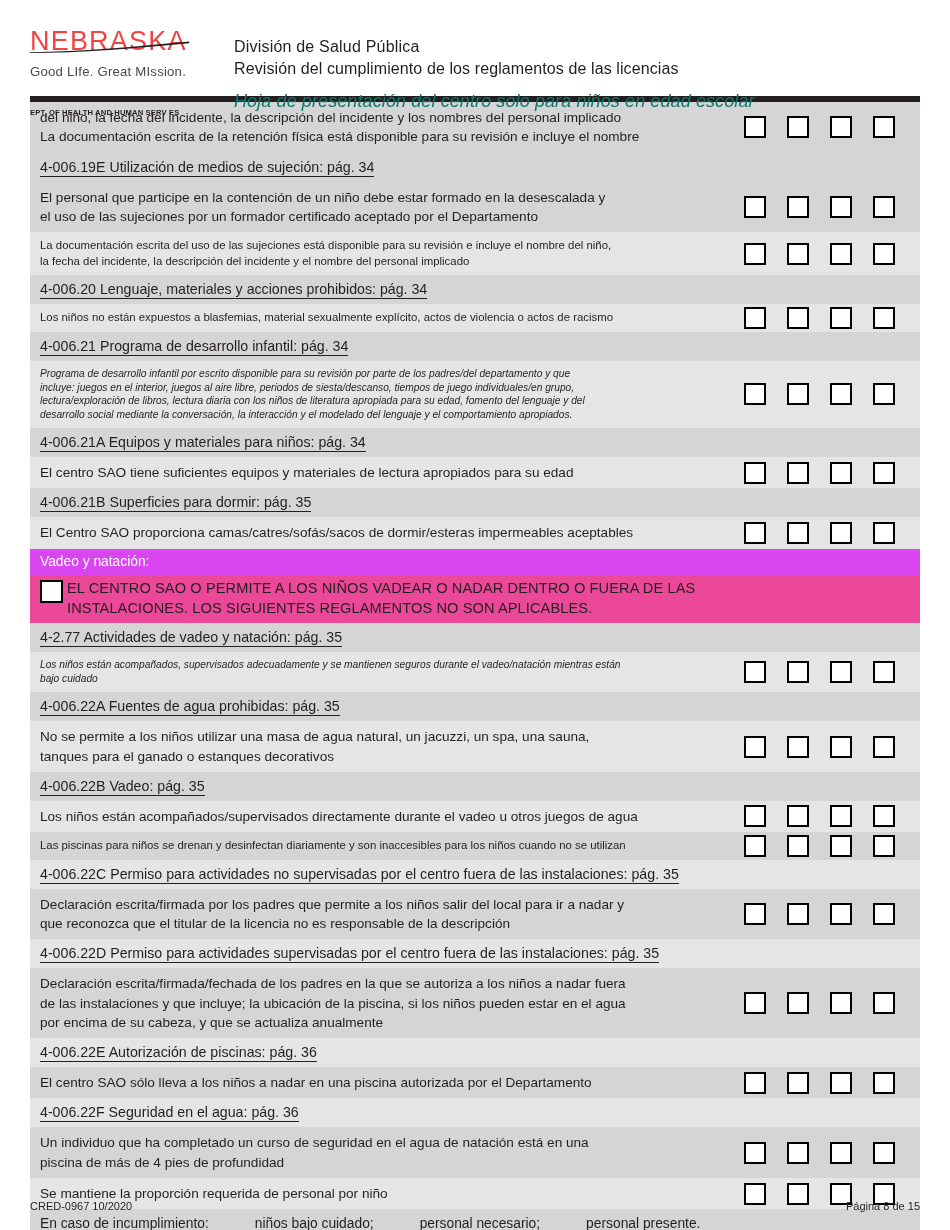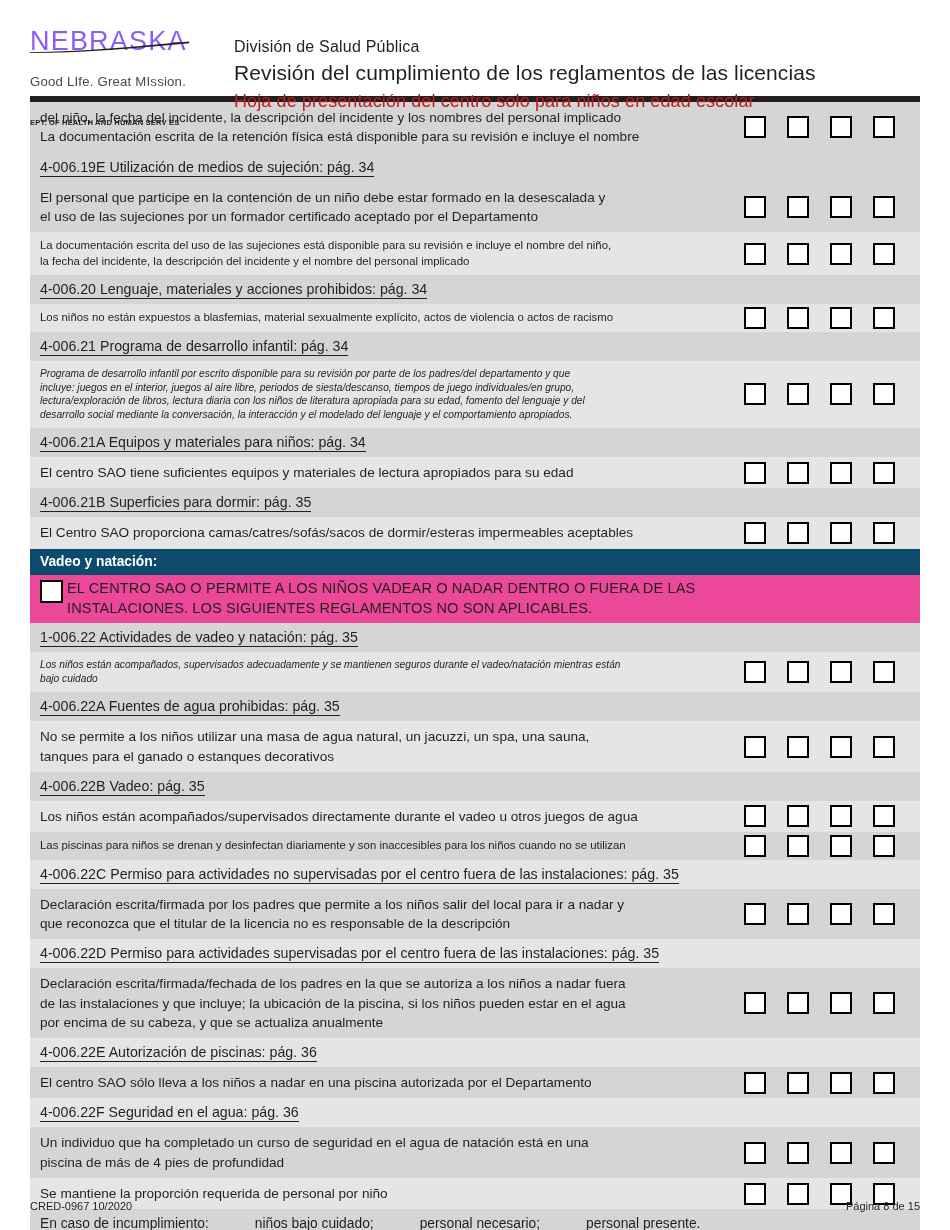--- a/index.html
+++ b/index.html
@@ -28,38 +28,38 @@
   .logo-block {
     width: 178px;
     flex: 0 0 178px;
     padding-top: 2px;
   }
   .logo-word {
     position: relative;
     font-family: "Liberation Sans", sans-serif;
     font-size: 27px;
     letter-spacing: 1.2px;
-    color: #8b5cf6;
+    color: #ef4444;
     line-height: 1;
     white-space: nowrap;
     padding-bottom: 2px;
   }
   .logo-word .swoosh {
     position: absolute;
     left: -2px; right: -10px;
     top: 13px;
     height: 12px;
     pointer-events: none;
   }
   .logo-tag {
     font-family: "Liberation Sans", sans-serif;
     font-size: 13.2px;
     color: #4a4a4a;
     letter-spacing: 0.2px;
-    margin-top: 17px;
+    margin-top: 7px;
     white-space: nowrap;
   }
   .logo-dept {
     font-family: "Liberation Sans", sans-serif;
     font-size: 7.6px;
     font-weight: bold;
     color: #231f20;
     letter-spacing: 0.15px;
     margin-top: 29px;
     white-space: nowrap;
@@ -69,50 +69,51 @@
     padding-left: 26px;
     padding-top: 10px;
   }
   .t-division {
     font-size: 16px;
     color: #231f20;
     line-height: 1.35;
     letter-spacing: 0.2px;
   }
   .t-main {
-    font-size: 21px;
+    font-size: 16px;
     color: #231f20;
     line-height: 1.3;
     letter-spacing: 0.1px;
     margin-top: 1px;
   }
   .t-sub {
     font-size: 18px;
-    color: #b91c1c;
+    color: #0f766e;
     line-height: 1.32;
     letter-spacing: 0.1px;
-    margin-top: 4px;
+    margin-top: 11px;
+    font-style: italic;
   }
 
   
   .form-table {
     margin-top: 4px;
     border-top: 6px solid #231f20;
     width: 890px;
   }
 
   .row {
     display: flex;
     align-items: stretch;
     width: 100%;
     min-height: 26px;
   }
   .row.shaded  { background: #d5d5d5; }
   .row.white   { background: #e5e5e5; }
-  .row.black   { background: #0c4a6e; font-weight: bold; }
+  .row.black   { background: #d946ef; }
 
   .cell-text {
     flex: 1 1 auto;
     padding: 6px 6px 6px 10px;
     font-size: 13.6px;
     line-height: 1.42;
     color: #231f20;
     display: flex;
     flex-direction: column;
     justify-content: center;
@@ -350,21 +351,21 @@
       </div>
       <div class="statement">
         <div class="cb-inline"></div>
         <div class="st-text">
           <div>EL CENTRO SAO O PERMITE A LOS NIÑOS VADEAR O NADAR DENTRO O FUERA DE LAS</div>
           <div>INSTALACIONES. LOS SIGUIENTES REGLAMENTOS NO SON APLICABLES.</div>
         </div>
       </div>
       <div class="row shaded">
         <div class="sec-head">
-          <span class="u">1-006.22 Actividades de vadeo y natación: pág. 35</span>
+          <span class="u">4-2.77 Actividades de vadeo y natación: pág. 35</span>
         </div>
         <div class="cbs empty"></div>
       </div>
       <div class="row white">
         <div class="cell-text tiny">
           <div>Los niños están acompañados, supervisados adecuadamente y se mantienen seguros durante el vadeo/natación mientras están</div>
           <div>bajo cuidado</div>
         </div>
         <div class="cbs">
           <div class="cb"></div>

